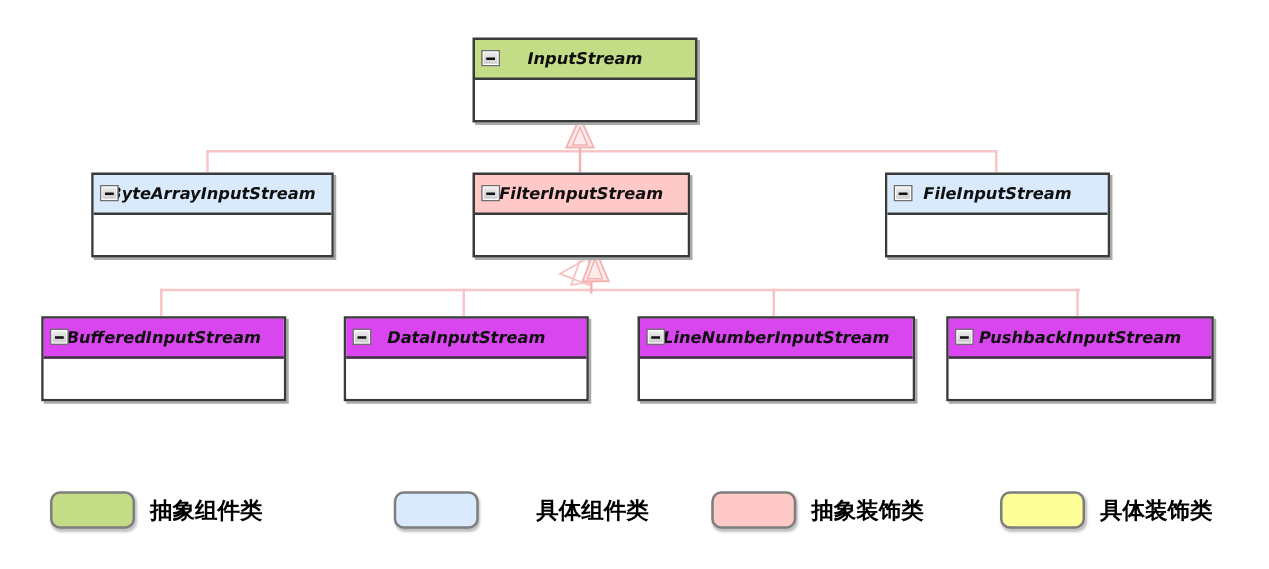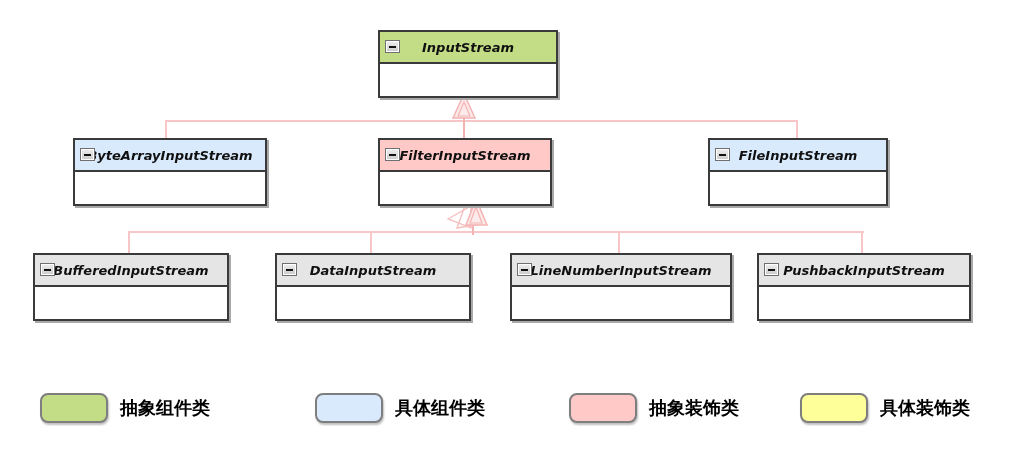--- a/index.html
+++ b/index.html
@@ -11,21 +11,21 @@
   .arrow-svg{position:absolute;}
 
   
   .cls{position:absolute;border:2px solid #3a3a3a;background:#ffffff;
        box-shadow:2px 2px 0 #a9a9a9;font-style:italic;}
   .cls-header{position:relative;height:30px;border-bottom:2px solid #3a3a3a;
               display:flex;align-items:center;justify-content:center;}
   .hdr-green{background:#c3dd86;}
   .hdr-blue{background:#d8eafc;}
   .hdr-pink{background:#ffc9c8;}
-  .hdr-yellow{background:#e5e5e5;}
+  .hdr-yellow{background:#d946ef;}
   .cls-title{font-size:13px;font-weight:bold;color:#101010;white-space:nowrap;}
   .cls-body{height:32px;background:#ffffff;}
   .minus{position:absolute;left:5px;top:8px;width:13px;height:11px;
          background:linear-gradient(#efefef,#c9c9c9);
          border:1px solid #6f6f6f;box-shadow:inset 0 0 0 1px #ffffff;
          display:flex;align-items:center;justify-content:center;cursor:pointer;}
   .minus-line{display:block;width:7px;height:2px;background:#111;}
 
   
   .legend-item{position:absolute;top:393px;display:flex;align-items:center;}
@@ -142,21 +142,21 @@
         </span>
       <span class="cls-title">PushbackInputStream</span>
     </div>
     <div class="cls-body"></div>
   </div>
 
   <div class="legend-item" style="left:40px;text-align:center;">
     <span class="swatch sw-green"></span>
     <span class="legend-label">抽象组件类</span>
   </div>
-  <div class="legend-item" style="left:315px;">
+  <div class="legend-item" style="left:315px;gap:34px;">
     <span class="swatch sw-blue"></span>
     <span class="legend-label">具体组件类</span>
   </div>
   <div class="legend-item" style="left:569px;">
     <span class="swatch sw-pink"></span>
     <span class="legend-label">抽象装饰类</span>
   </div>
   <div class="legend-item" style="left:800px;">
     <span class="swatch sw-yellow"></span>
     <span class="legend-label">具体装饰类</span>

